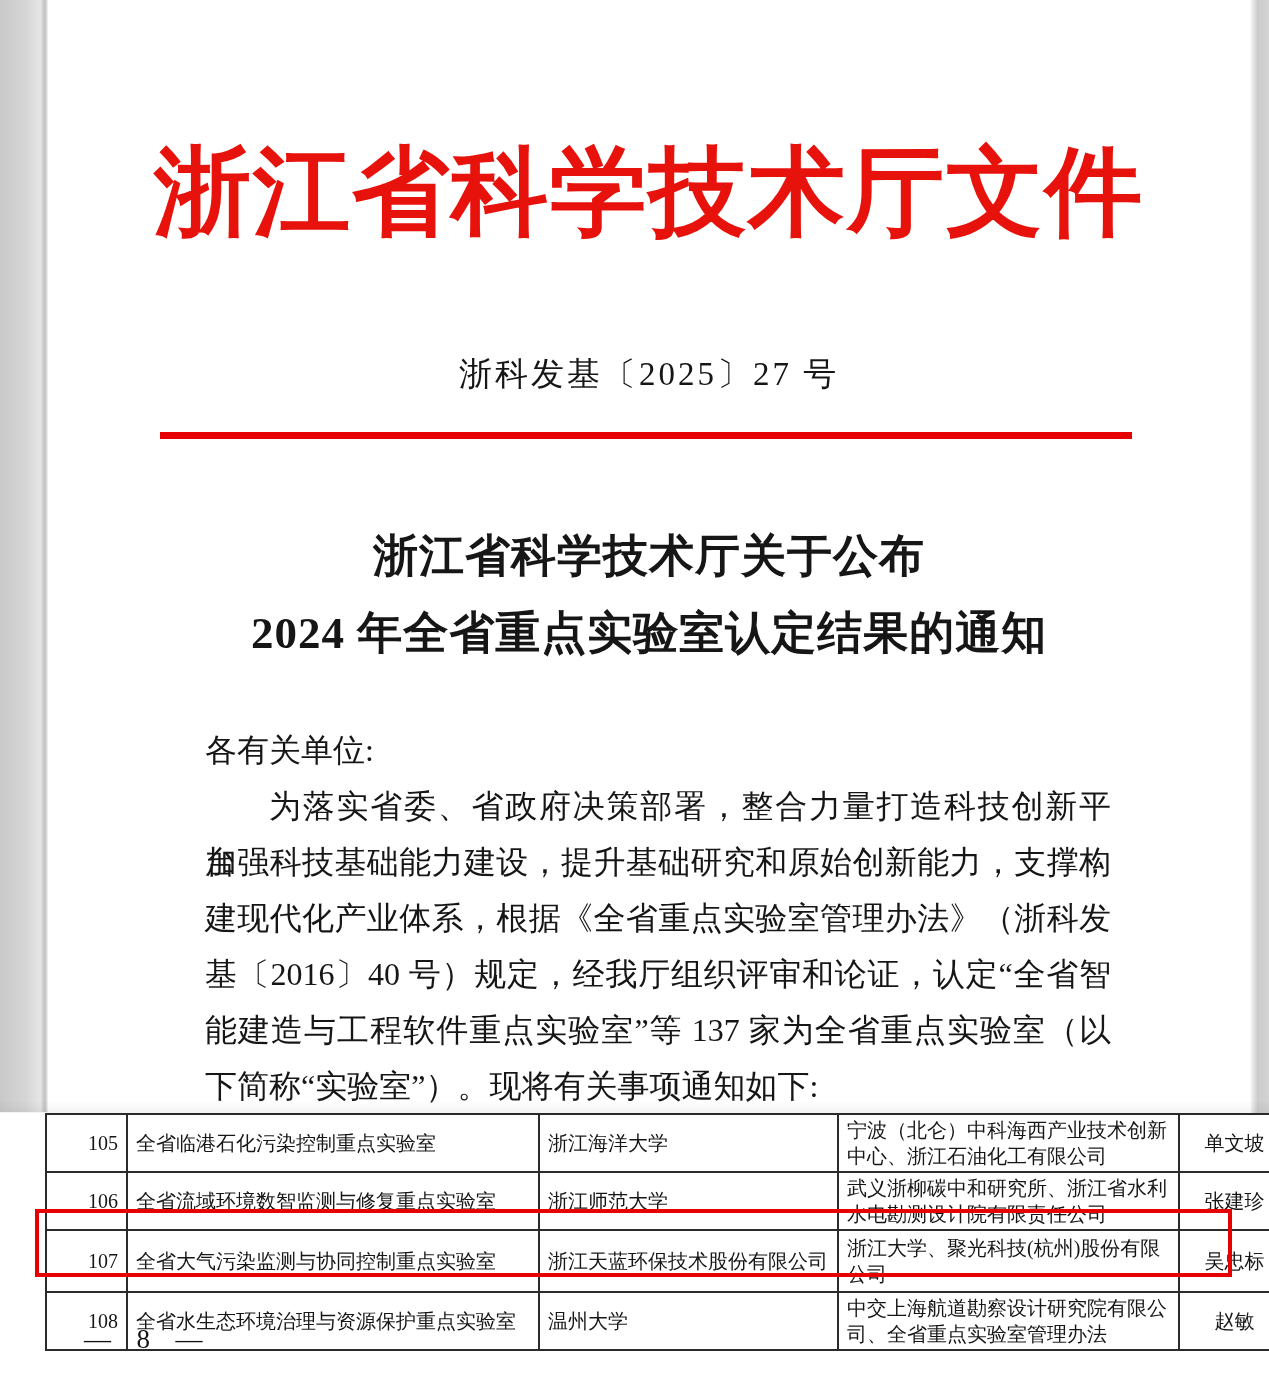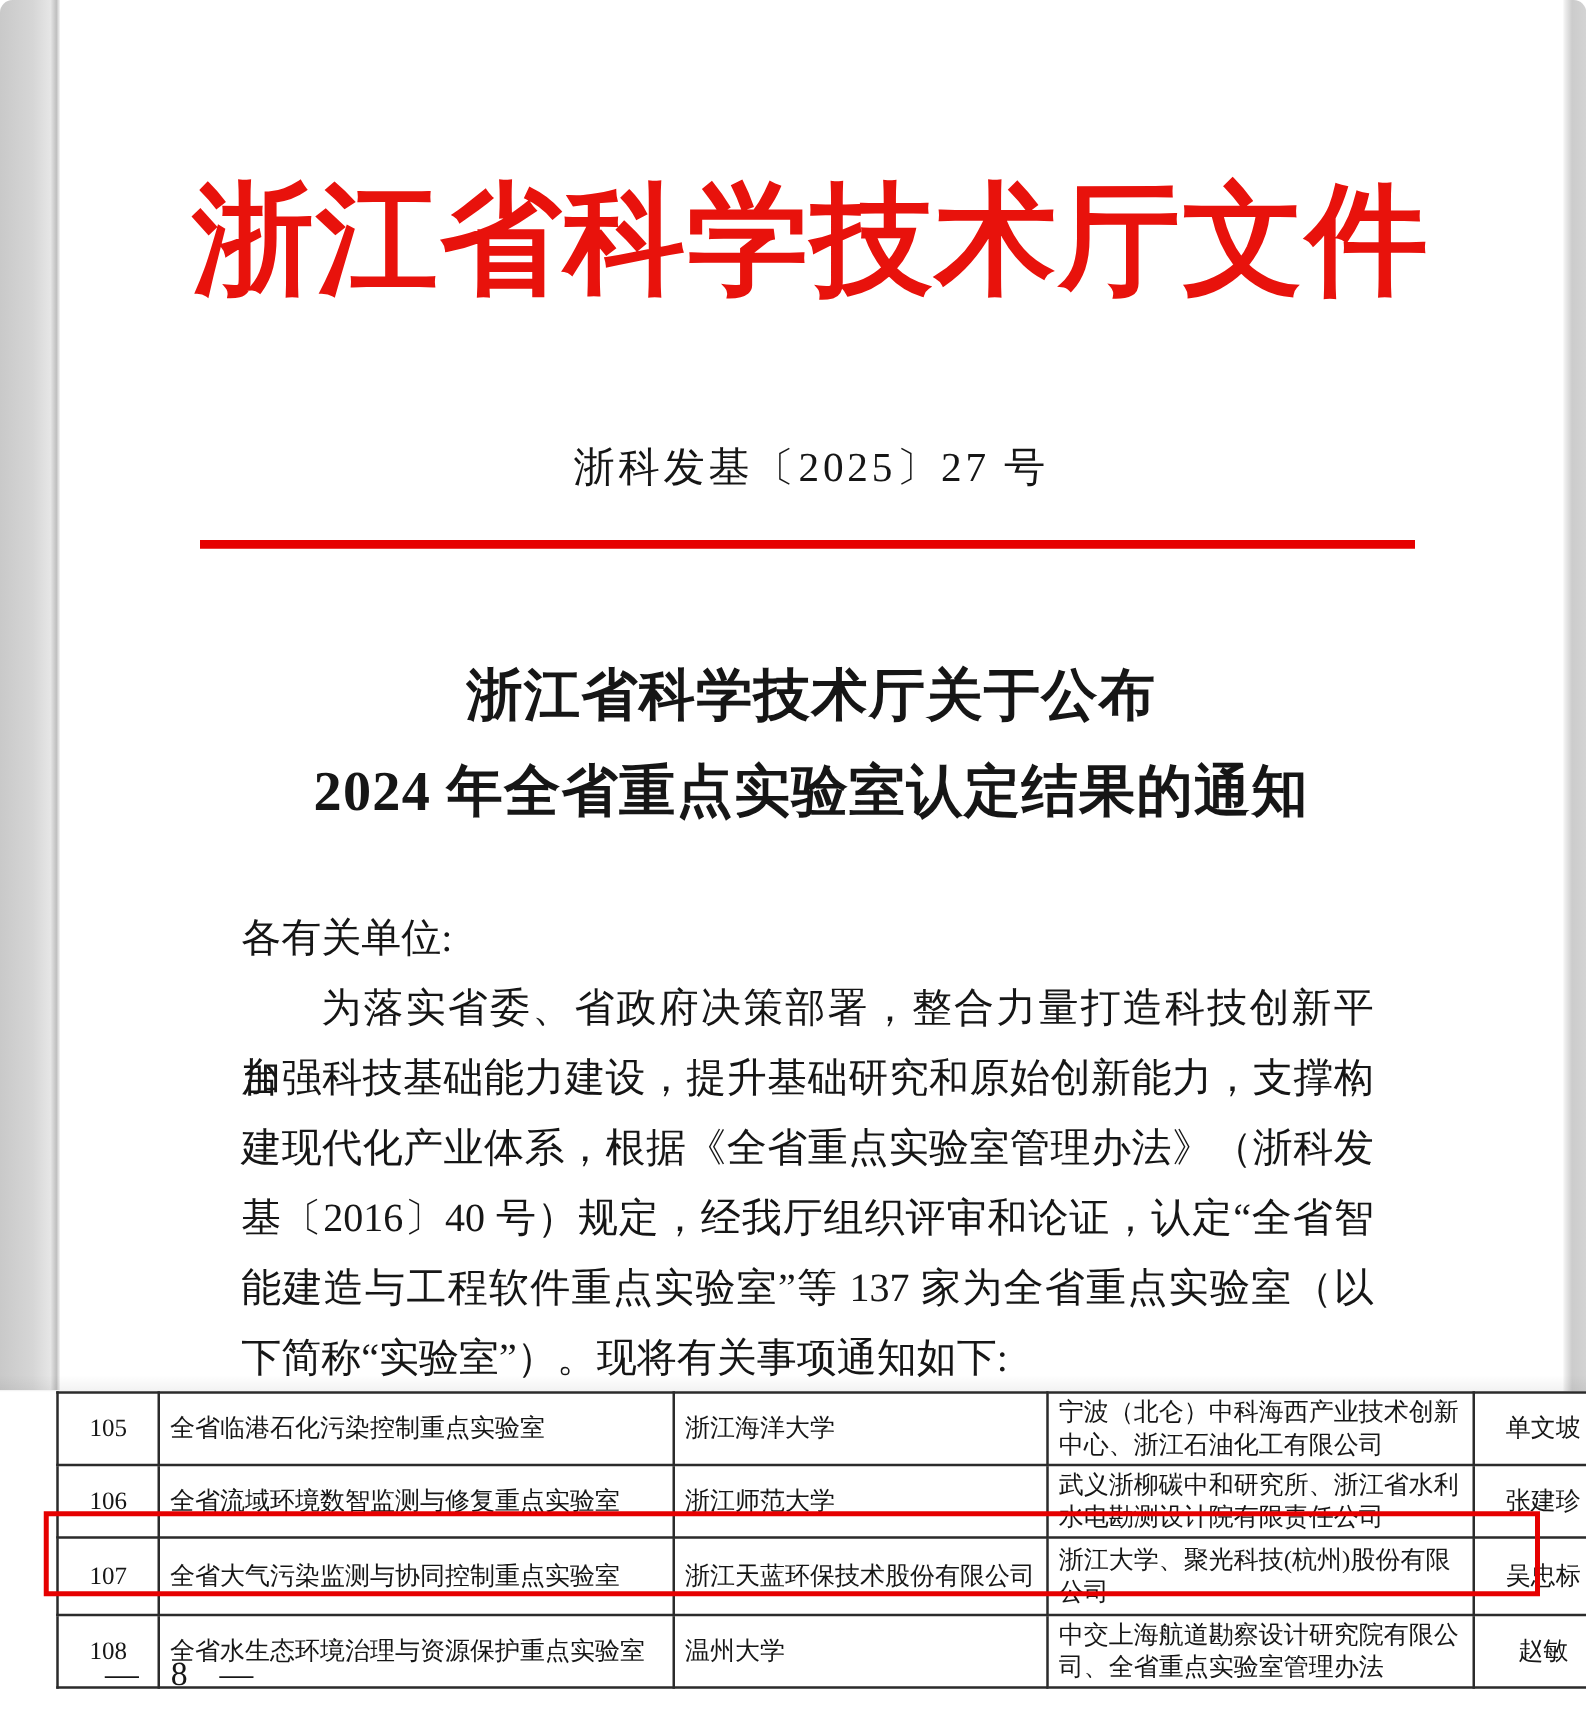--- a/index.html
+++ b/index.html
@@ -1,21 +1,20 @@
 <!DOCTYPE html>
 <html lang="zh"><head>
 <meta charset="utf-8">
 <style>
   html,body{margin:0;padding:0;background:#ffffff;}
   .stage{
     position:relative;width:1269px;height:1386px;margin:0 auto;
     background:#ffffff;overflow:hidden;
     font-family:"Liberation Serif","DejaVu Serif",serif;
     color:#161616;
-    border-radius:10px;
   }
   
   .strip-left{
     position:absolute;left:0;top:0;width:48px;height:1112px;
     background:linear-gradient(to right,#c9c9c9 0%,#d6d6d6 55%,#e6e6e6 84%,#bfbfbf 94%,#f6f6f6 100%);
   }
   .strip-right{
     position:absolute;left:1250px;top:0;width:19px;height:1113px;
     background:linear-gradient(to left,#d3d3d3 0%,#cccccc 60%,#eeeeee 90%,#ffffff 100%);
   }
@@ -30,21 +29,21 @@
   }
   .red-rule{
     position:absolute;left:160px;top:432px;width:972px;height:7px;
   }
   .subtitle{
     position:absolute;left:48px;top:518px;width:1202px;margin:0;
     text-align:center;font-weight:bold;font-size:45px;line-height:77px;
     letter-spacing:1px;
   }
   .body-text{
-    position:absolute;left:193px;top:722px;width:906px;
+    position:absolute;left:205px;top:722px;width:906px;
     font-size:32px;
   }
   .body-line{
     height:56px;line-height:56px;white-space:nowrap;
   }
   .body-line.stretch{
     white-space:normal;text-align:justify;text-align-last:justify;
   }
   .body-line.indent{text-indent:2em;}
   
@@ -54,21 +53,21 @@
   table.labs{
     border-collapse:collapse;table-layout:fixed;width:1172px;
     font-size:20px;
   }
   table.labs td{
     border:2px solid #2b2b2b;padding:2px 8px;vertical-align:middle;
     line-height:26px;overflow:hidden;
   }
   table.labs tr{height:52px;}
   table.labs tr.hl{height:62px;}
-  td.col-no{width:63px;text-align:center;}
+  td.col-no{width:63px;text-align:right;}
   td.col-lab{width:394px;padding-left:24px;}
   td.col-institution{width:281px;padding-left:14px;}
   td.col-partners{width:323px;padding-left:10px;padding-right:4px;}
   td.col-director{width:93px;text-align:center;padding:2px 2px;}
   .highlight-box{
     position:absolute;left:35px;top:1209px;width:1189px;height:60px;
     border-style:solid;border-width:4px;pointer-events:none;
   }
   .page-number{
     position:absolute;left:84px;top:1324px;font-size:27px;letter-spacing:4px;

